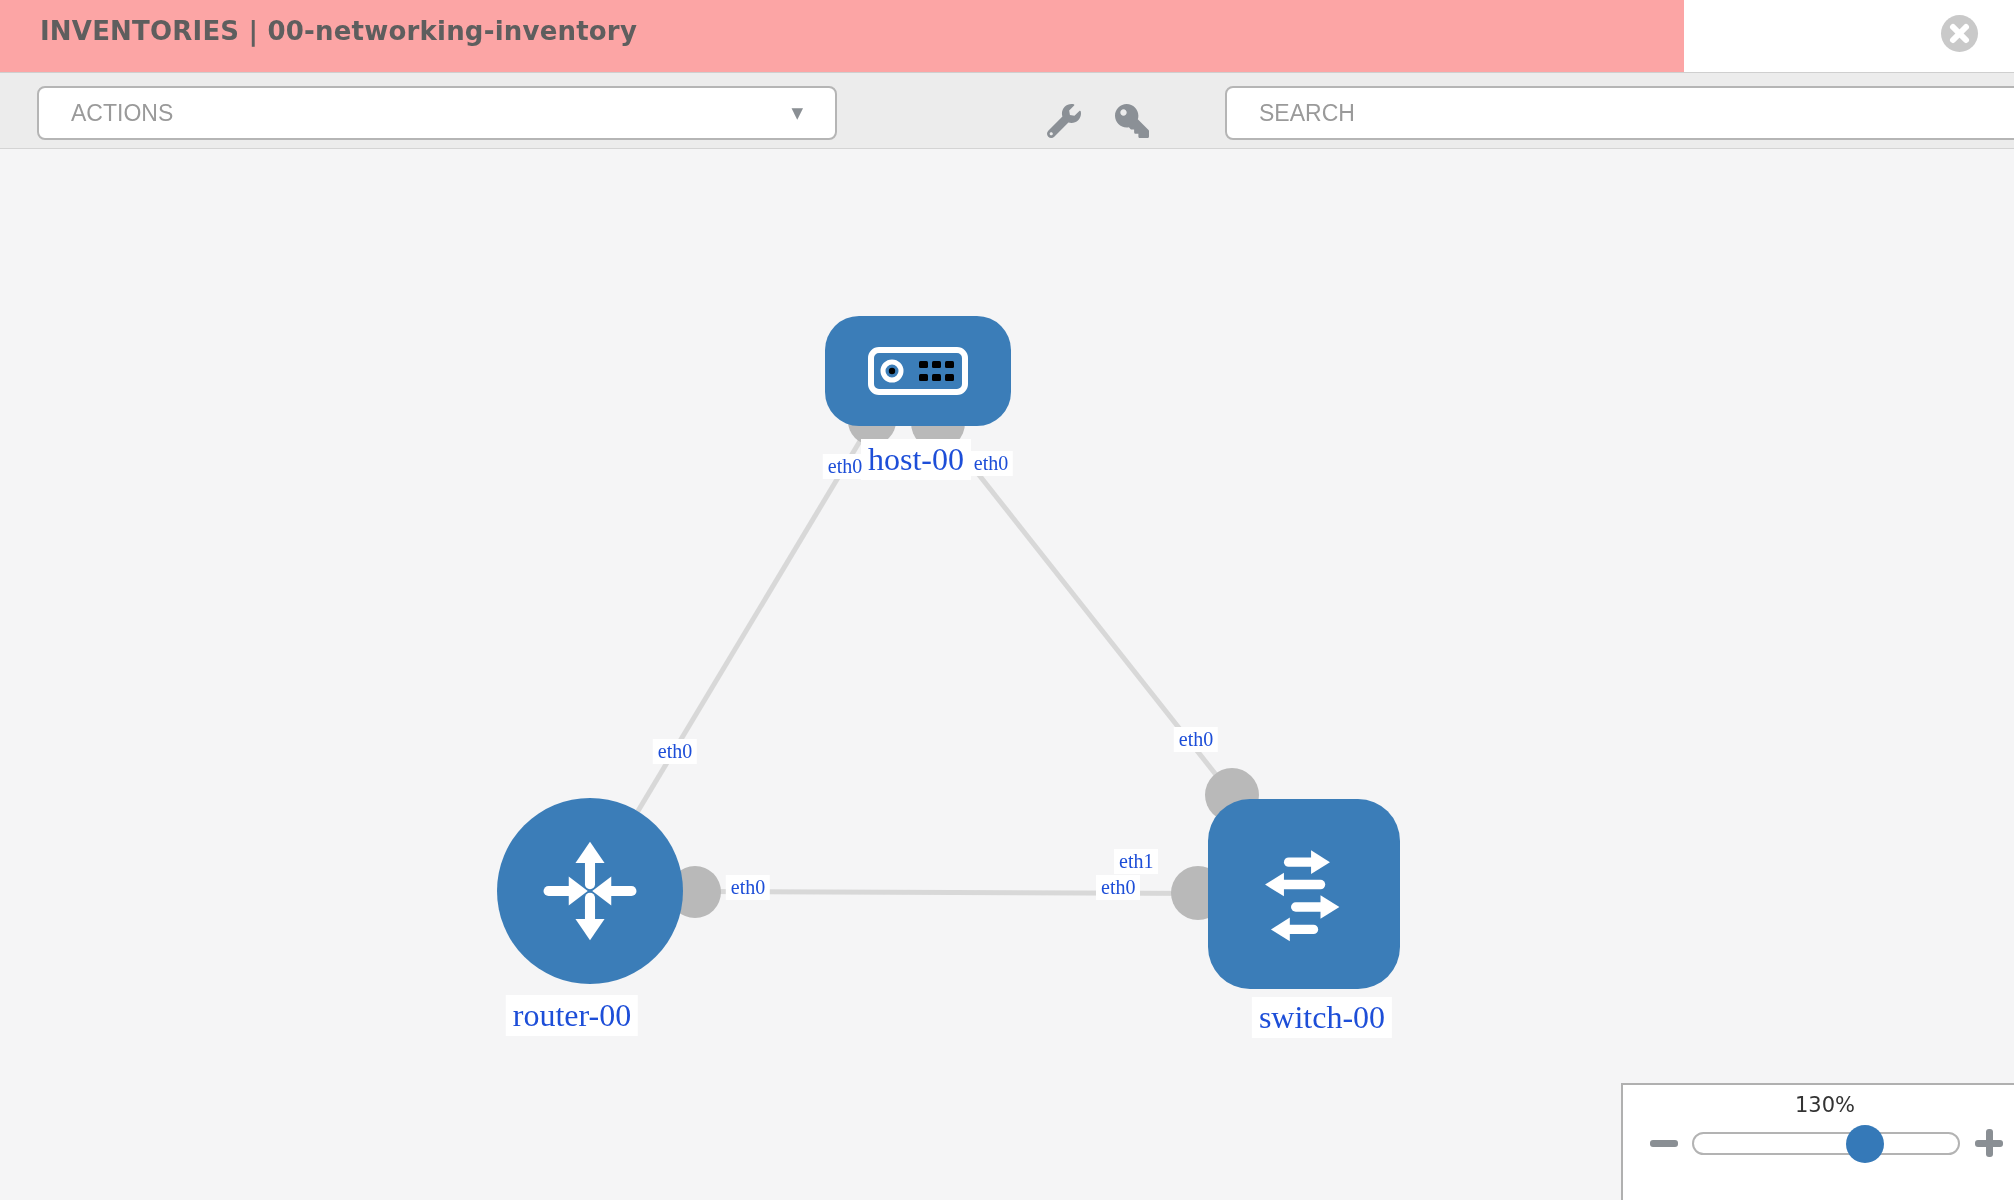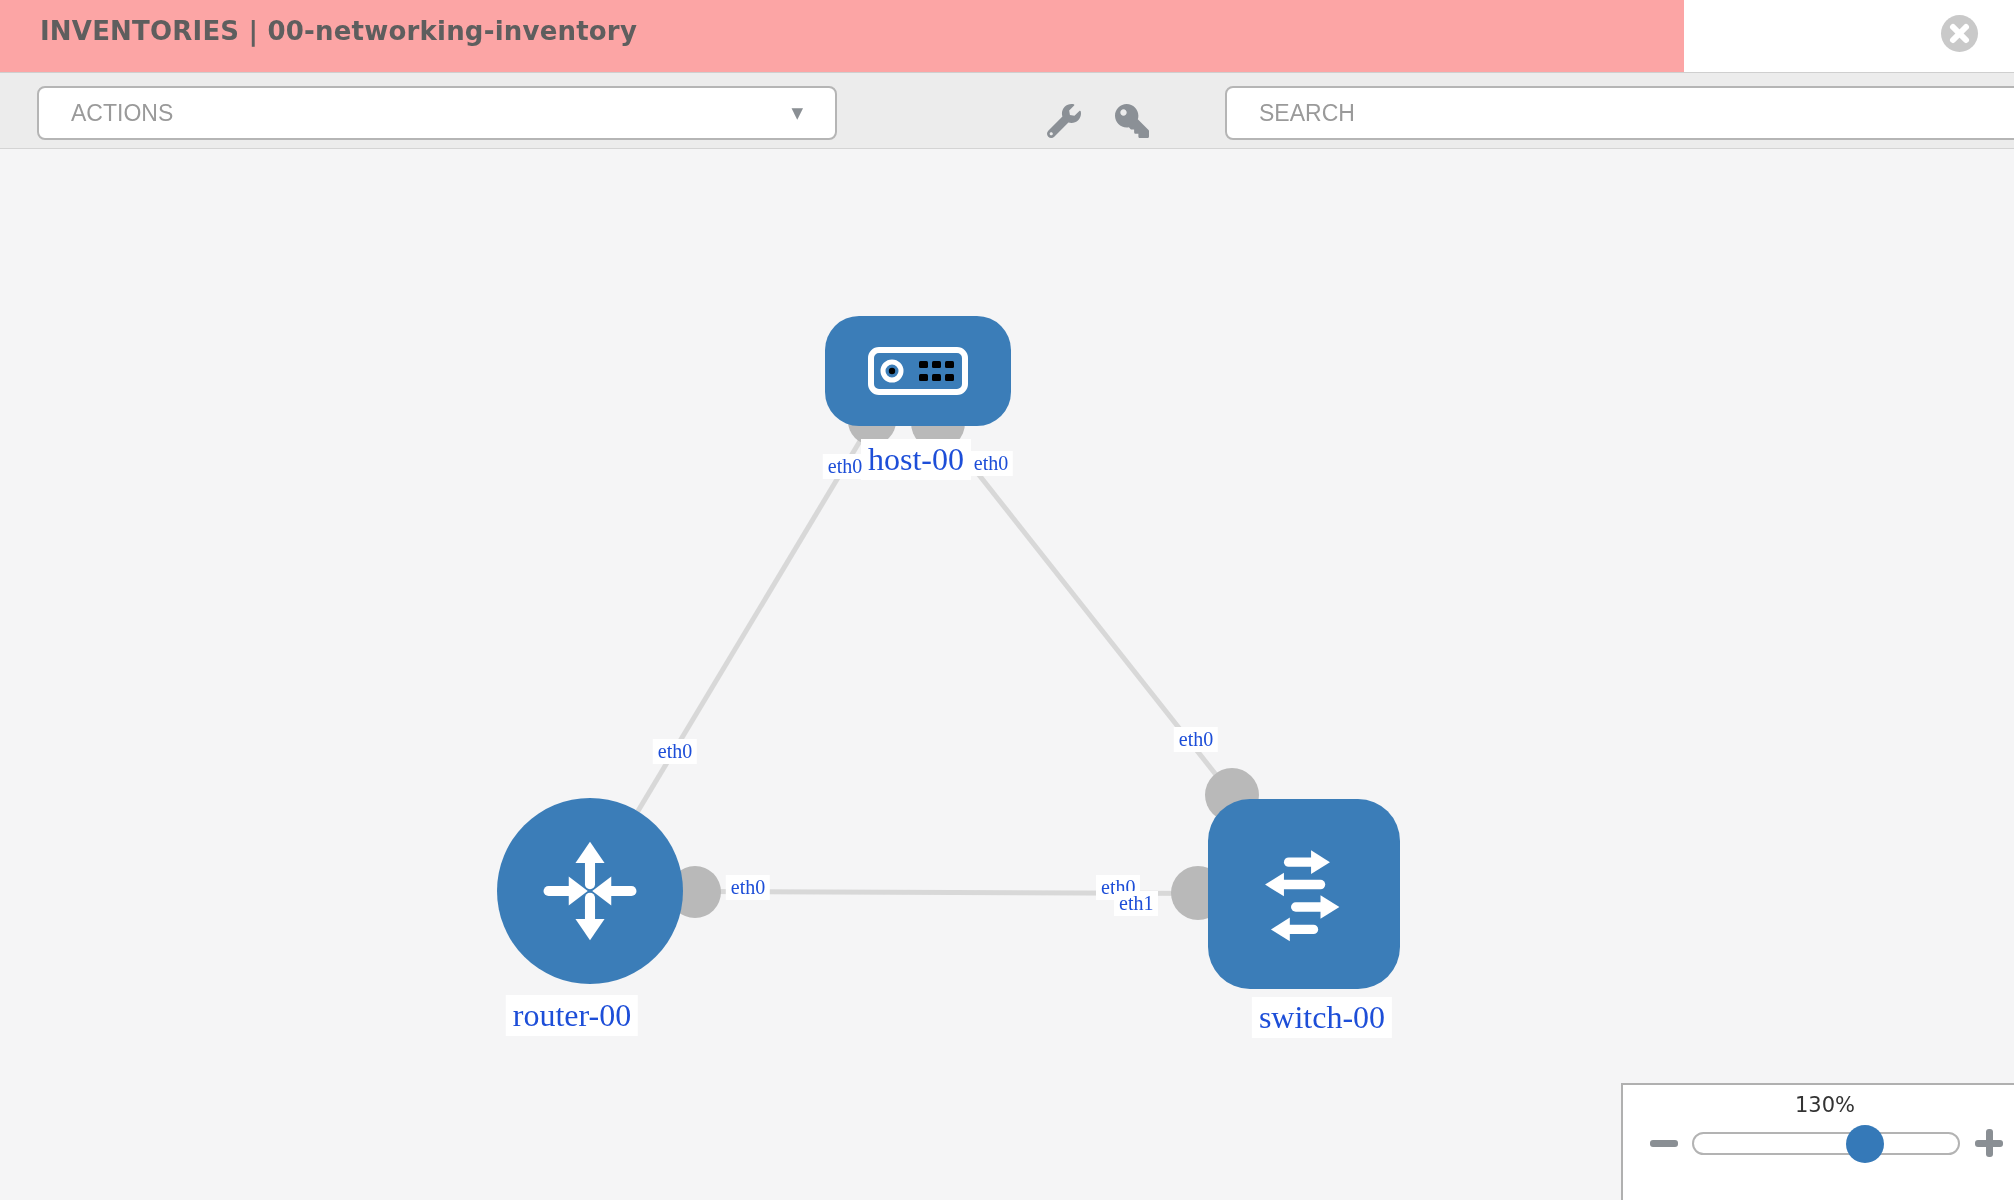--- a/index.html
+++ b/index.html
@@ -52,21 +52,21 @@
   .chip.if.ctr { transform: translateX(-50%); }
   .chip-host-label   { left: 916px;  top: 290px; }
   .chip-router-label { left: 572px;  top: 846px; }
   .chip-switch-label { left: 1304px; top: 848px; margin-left: 18px; }
   .chip-host-left    { left: 845px;  top: 305px; }
   .chip-host-right   { left: 991px;  top: 302px; }
   .chip-l1-router    { left: 675px;  top: 590px; }
   .chip-l2-switch    { left: 1196px; top: 578px; }
   .chip-l3-router    { left: 748px;  top: 726px; }
   .chip-l3-back      { left: 1096px; top: 726px; z-index: 5; }
-  .chip-l3-front     { left: 1114px; top: 742px; z-index: 6; }
+  .chip-l3-front     { left: 1114px; top: 700px; z-index: 6; }
 
   
   .zoom-panel { position: absolute; left: 1621px; top: 934px; width: 420px; height: 150px;
                 background: #fff; border: 2px solid #b0b0b0; z-index: 10; }
   .zoom-level { position: absolute; left: 0; top: 8px; width: 404px; text-align: center;
                 font-size: 21px; color: #333; font-family: "DejaVu Sans", "Liberation Sans", sans-serif; }
   .zoom-minus { position: absolute; left: 27px; top: 55px; width: 28px; height: 7px; border: none;
                 border-radius: 3px; background: #8a8f94; cursor: pointer; padding: 0; }
   .zoom-track { position: absolute; left: 69px; top: 47px; width: 268px; height: 23px;
                 background: #fff; border: 2px solid #b3b3b3; border-radius: 12px; cursor: pointer; }

